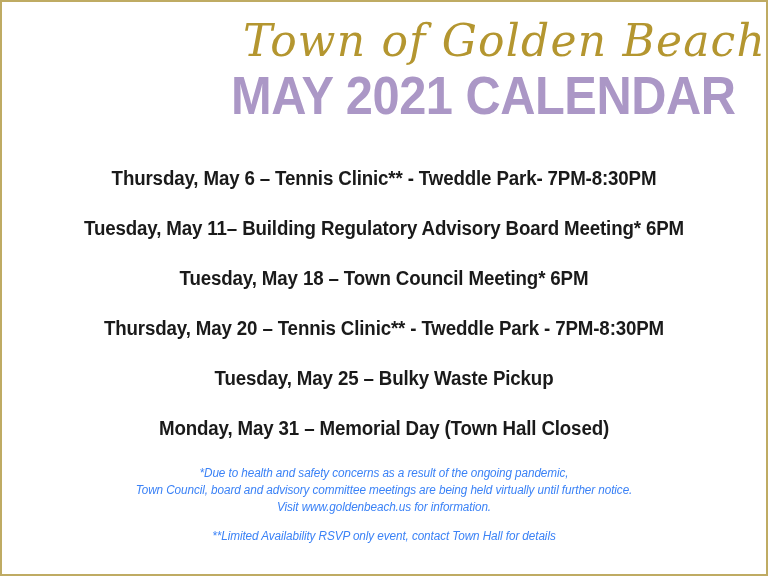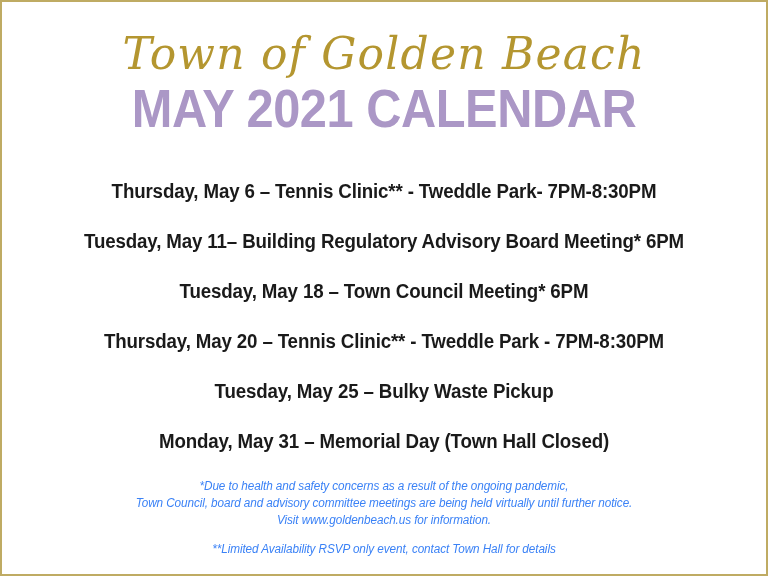--- a/index.html
+++ b/index.html
@@ -21,22 +21,22 @@
     background: #ffffff;
     border: 2px solid #bfab63;
     display: flex;
     flex-direction: column;
     align-items: center;
   }
 
   
   .header {
     width: 100%;
-    text-align: center;
-    padding-top: 30px;
+    text-align: right;
+    padding-top: 17px;
   }
   .town-script {
     font-family: "DejaVu Serif", serif;
     font-style: italic;
     font-weight: 400;
     font-size: 44px;
     line-height: 1.0;
     letter-spacing: 1.2px;
     color: #b49630;
     white-space: nowrap;

